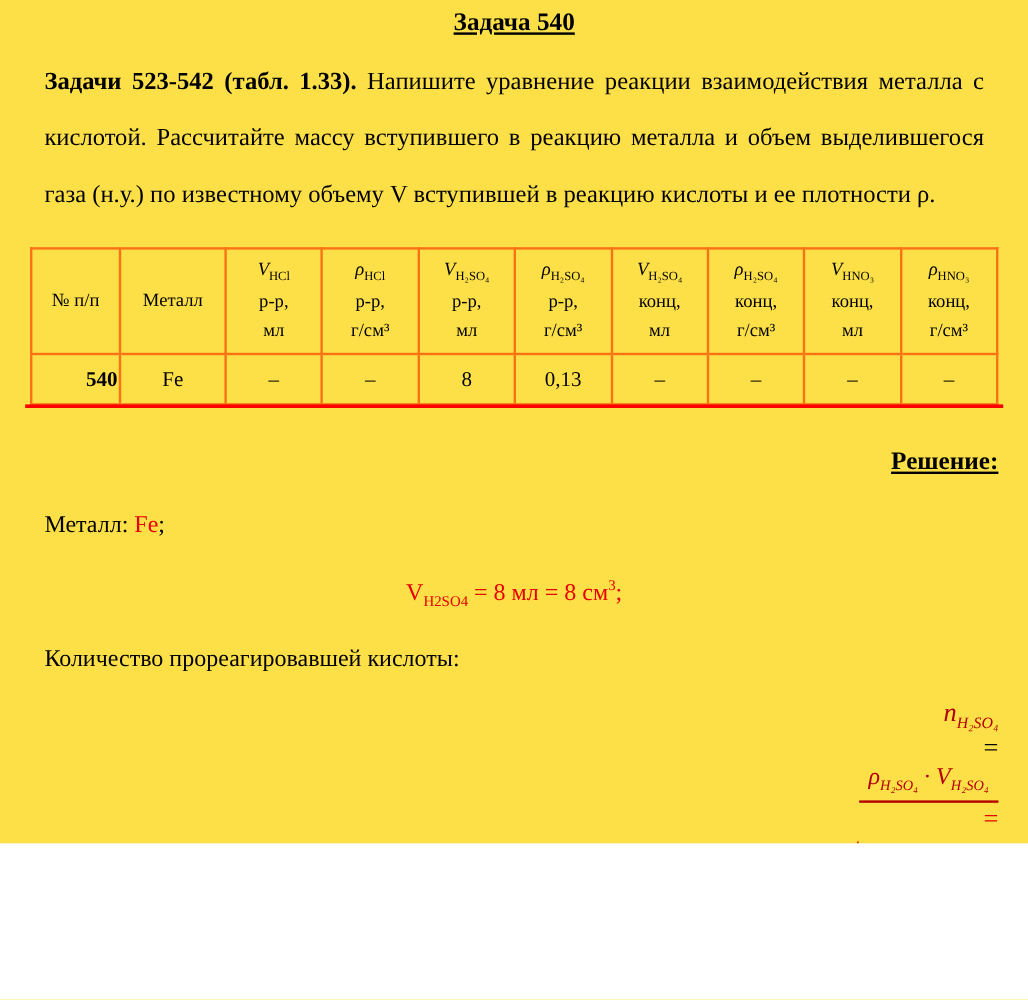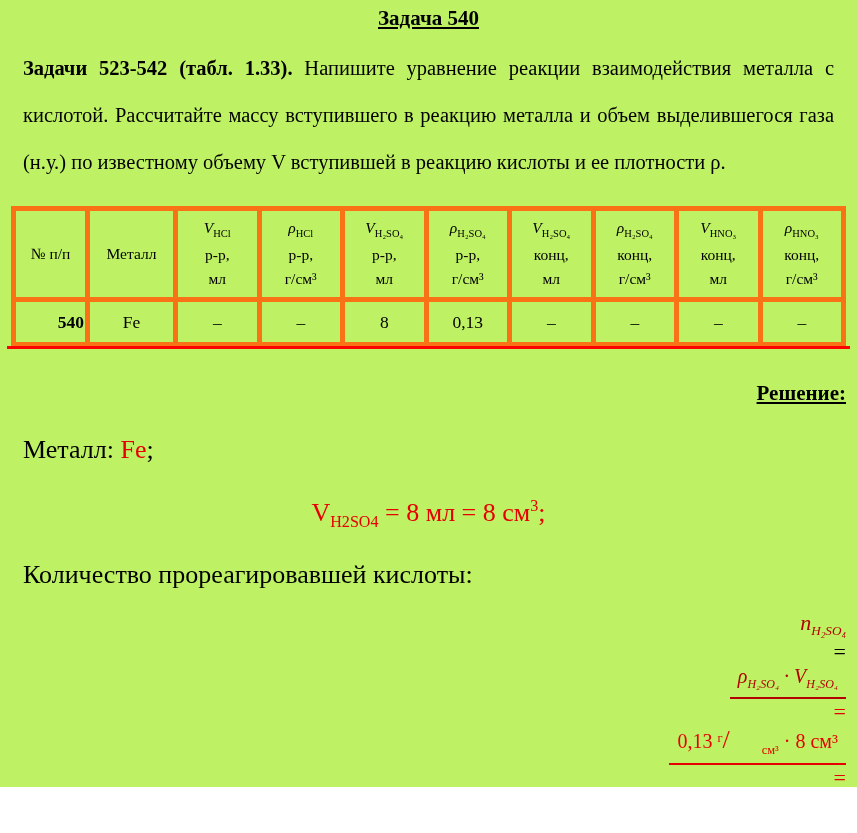--- a/index.html
+++ b/index.html
@@ -1,44 +1,44 @@
 <!DOCTYPE html>
 <html style="--red_text: #e60000; --dark_red: #b30000; --table_line_red: #ff0000;"><head>
 <meta charset="utf-8">
 <style>
   html,body{margin:0;padding:0;background:#ffffff;}
   .page{
-    width:857px;height:787px;overflow:hidden;box-sizing:border-box;
-    padding:0 11px;position:relative;background:#bef264;
+    width:857px;height:703px;overflow:hidden;box-sizing:border-box;
+    padding:0 25px;position:relative;background:#fde047;
     font-family:"Liberation Serif","DejaVu Serif",serif;color:#000;font-size:20px;
   }
   p{margin:12px;}
   .title{margin-top:6px;text-align:center;font-weight:bold;font-size:21px;}
   .title span{text-decoration:underline;}
   .intro{margin-top:14px;text-align:justify;line-height:47px;font-size:20.5px;}
   .intro .lead{font-weight:bold;}
   .note{margin-top:10px;font-size:20.5px;line-height:28px;}
   .note .lead{font-style:italic;}
 
   .table-wrap{position:relative;margin-top:20px;}
   table{border-collapse:collapse;width:100%;table-layout:fixed;}
-  th,td{border:5px solid #f97316;text-align:center;vertical-align:middle;padding:2px 1px;}
+  th,td{border:2px solid #f97316;text-align:center;vertical-align:middle;padding:2px 1px;}
   th{font-weight:normal;font-size:15.5px;height:82px;line-height:1.6;}
   td{font-size:17.5px;height:36px;}
   col.c1{width:74px;} col.c2{width:88px;}
   .hline{display:block;}
   .hsym{font-style:italic;}
   .hsub{font-size:10.5px;vertical-align:-4px;}
   td.bold{font-weight:bold;text-align:right;}
   .red-line{position:absolute;left:-4px;right:-4px;bottom:-2px;height:3px;background:var(--table_line_red,#ff0000);}
 
   .heading{margin-top:34px;text-align:right;font-weight:bold;font-size:21px;}
   .heading span{text-decoration:underline;}
 
-  .line{margin-top:29px;font-size:26px;}
+  .line{margin-top:29px;font-size:20px;}
   .center{text-align:center;margin-top:32px;}
   .red{color:var(--red_text,#e60000);}
   .maroon{color:var(--dark_red,#b30000);}
   sub{font-size:0.62em;}
   sup{font-size:0.62em;}
 
   .formula{margin-top:20px;padding-left:70px;display:flex;align-items:flex-end;font-size:22px;flex-direction:column;}
   .formula .it{font-style:italic;}
   .frac{display:inline-block;text-align:left;vertical-align:top;font-family:Liberation Serif, serif;}
   .fnum{display:block;padding:0 8px 5px;border-bottom:2px solid currentColor;font-size:20px;white-space:nowrap;}

